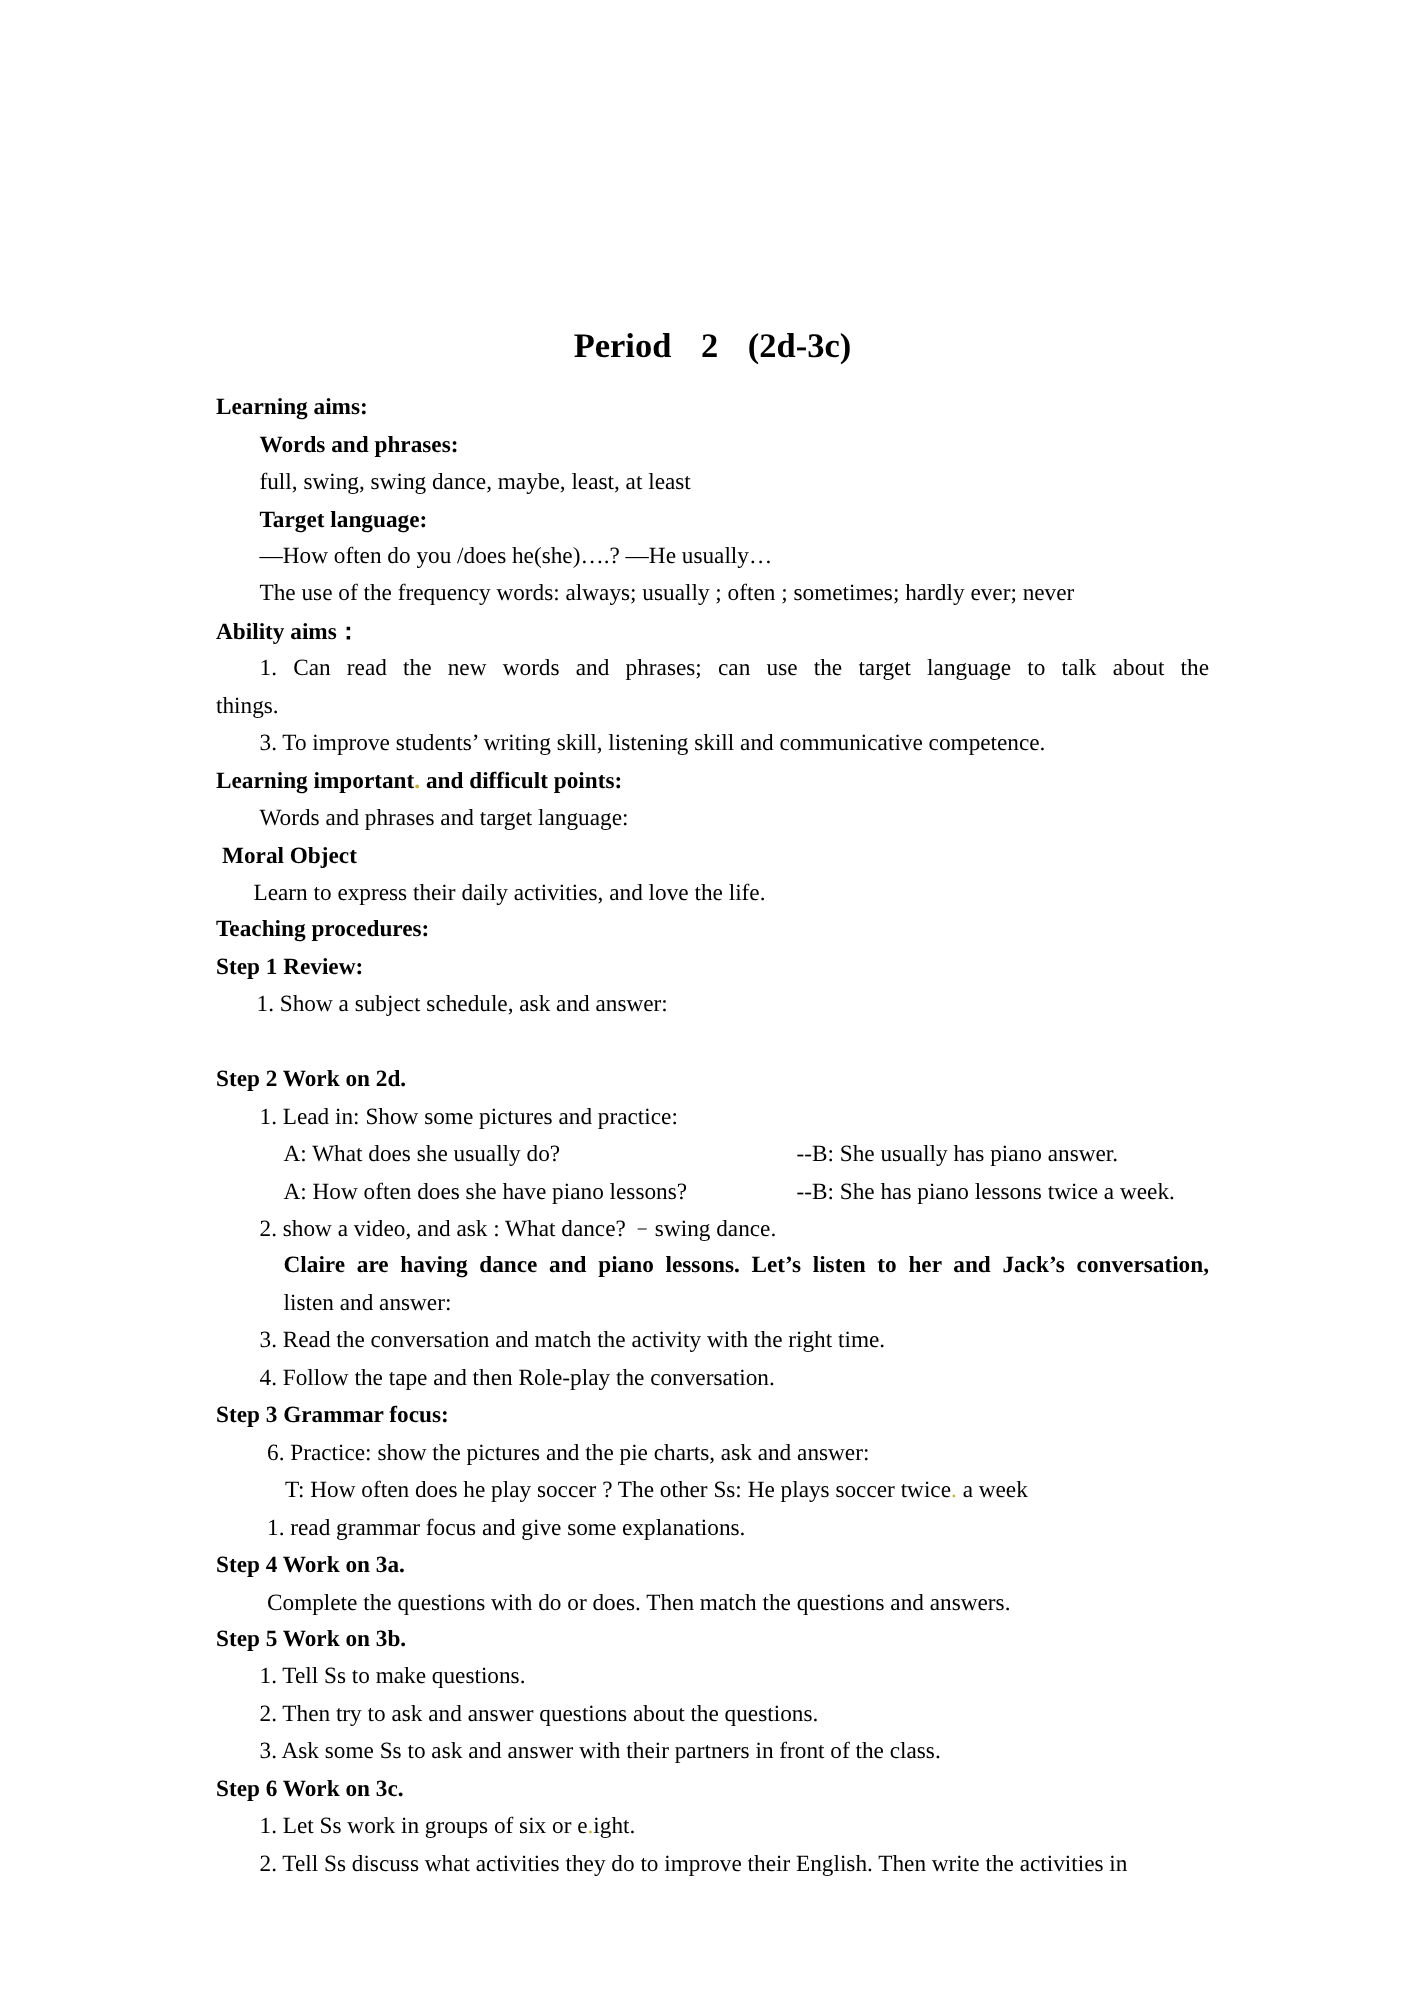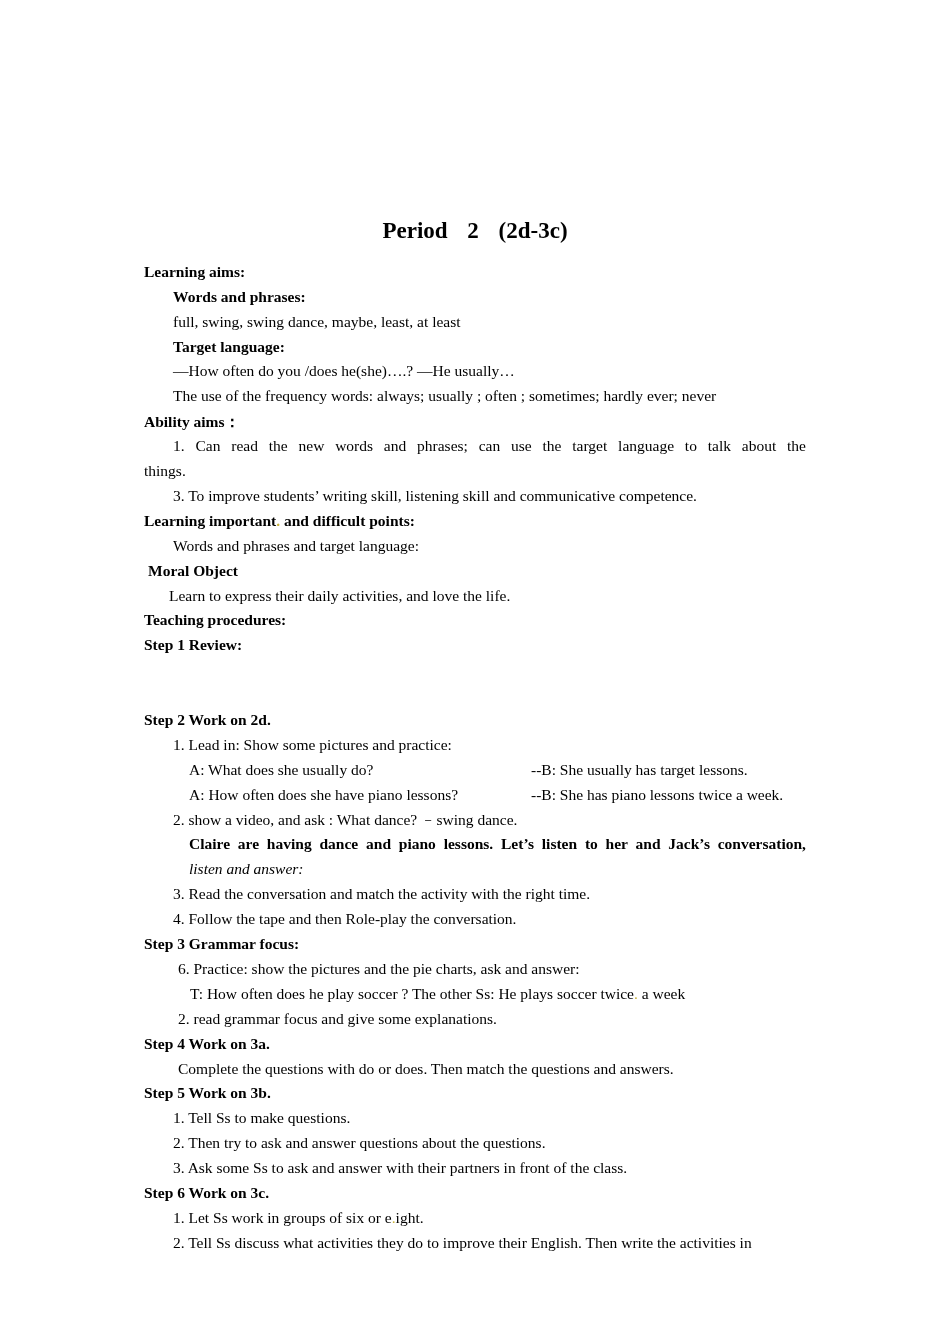--- a/index.html
+++ b/index.html
@@ -41,39 +41,40 @@
     <span>Learning important</span><span class="mark">.</span><span>  and difficult points:</span>
   </div>
   <div class="ln" style="top:492px;left:173px;">Words  and  phrases  and  target  language:</div>
 
   <div class="ln b" style="top:517px;left:148px;">Moral Object</div>
   <div class="ln" style="top:542px;left:169px;">Learn to express their daily activities, and love the life.</div>
 
   <div class="ln b" style="top:566px;left:144px;">Teaching  procedures:</div>
 
   <div class="ln b" style="top:591px;left:144px;">Step  1  Review:</div>
+  <div class="ln" style="top:616px;left:171px;">1.    Show  a  subject  schedule,  ask  and  answer:</div>
 
   <div class="ln b" style="top:666px;left:144px;">Step  2  Work  on  2d.</div>
   <div class="ln" style="top:691px;left:173px;">1.  Lead  in:  Show  some  pictures  and  practice:</div>
   <div class="ln" style="top:716px;left:189px;text-align:center;">A: What does she usually do?</div>
-  <div class="ln" style="top:716px;left:531px;">--B: She usually has target lessons.</div>
+  <div class="ln" style="top:716px;left:531px;">--B: She usually has piano answer.</div>
   <div class="ln" style="top:741px;left:189px;">A: How often does she have piano lessons?</div>
   <div class="ln" style="top:741px;left:531px;">--B: She has piano lessons twice a week.</div>
   <div class="ln" style="top:766px;left:173px;">2.  show  a  video,  and  ask  :  What  dance?  ﹣swing  dance.</div>
   <div class="ln just" style="top:790px;left:189px;width:617px;font-weight:bold;">Claire  are  having dance and piano lessons.  Let’s  listen  to  her  and  Jack’s  conversation,</div>
-  <div class="ln" style="top:815px;left:189px;font-style:italic;">listen  and  answer:</div>
+  <div class="ln" style="top:815px;left:189px;">listen  and  answer:</div>
   <div class="ln" style="top:840px;left:173px;">3.  Read  the  conversation  and  match  the  activity  with  the  right  time.</div>
   <div class="ln" style="top:865px;left:173px;">4.  Follow  the  tape  and  then  Role-play  the  conversation.</div>
 
   <div class="ln b" style="top:890px;left:144px;">Step  3  Grammar  focus:</div>
   <div class="ln" style="top:915px;left:178px;">6.  Practice:  show  the  pictures  and  the  pie  charts,  ask  and  answer:</div>
   <div class="ln" style="top:940px;left:190px;">
     <span>T: How often does he play soccer ?    The other Ss: He plays soccer twice</span><span class="mark">.</span><span> a week</span>
   </div>
-  <div class="ln" style="top:965px;left:178px;">2.  read  grammar  focus  and  give  some  explanations.</div>
+  <div class="ln" style="top:965px;left:178px;">1.  read  grammar  focus  and  give  some  explanations.</div>
 
   <div class="ln b" style="top:990px;left:144px;">Step  4  Work  on  3a.</div>
   <div class="ln" style="top:1015px;left:178px;">Complete  the  questions  with  do  or  does.  Then  match  the  questions  and  answers.</div>
 
   <div class="ln b" style="top:1039px;left:144px;">Step  5  Work  on  3b.</div>
   <div class="ln" style="top:1064px;left:173px;">1. Tell Ss to make questions.</div>
   <div class="ln" style="top:1089px;left:173px;">2. Then try to ask and answer questions about the questions.</div>
   <div class="ln" style="top:1114px;left:173px;">3. Ask some Ss to ask and answer with their partners in front of the class.</div>
 
   <div class="ln b" style="top:1139px;left:144px;">Step  6  Work  on  3c.</div>

